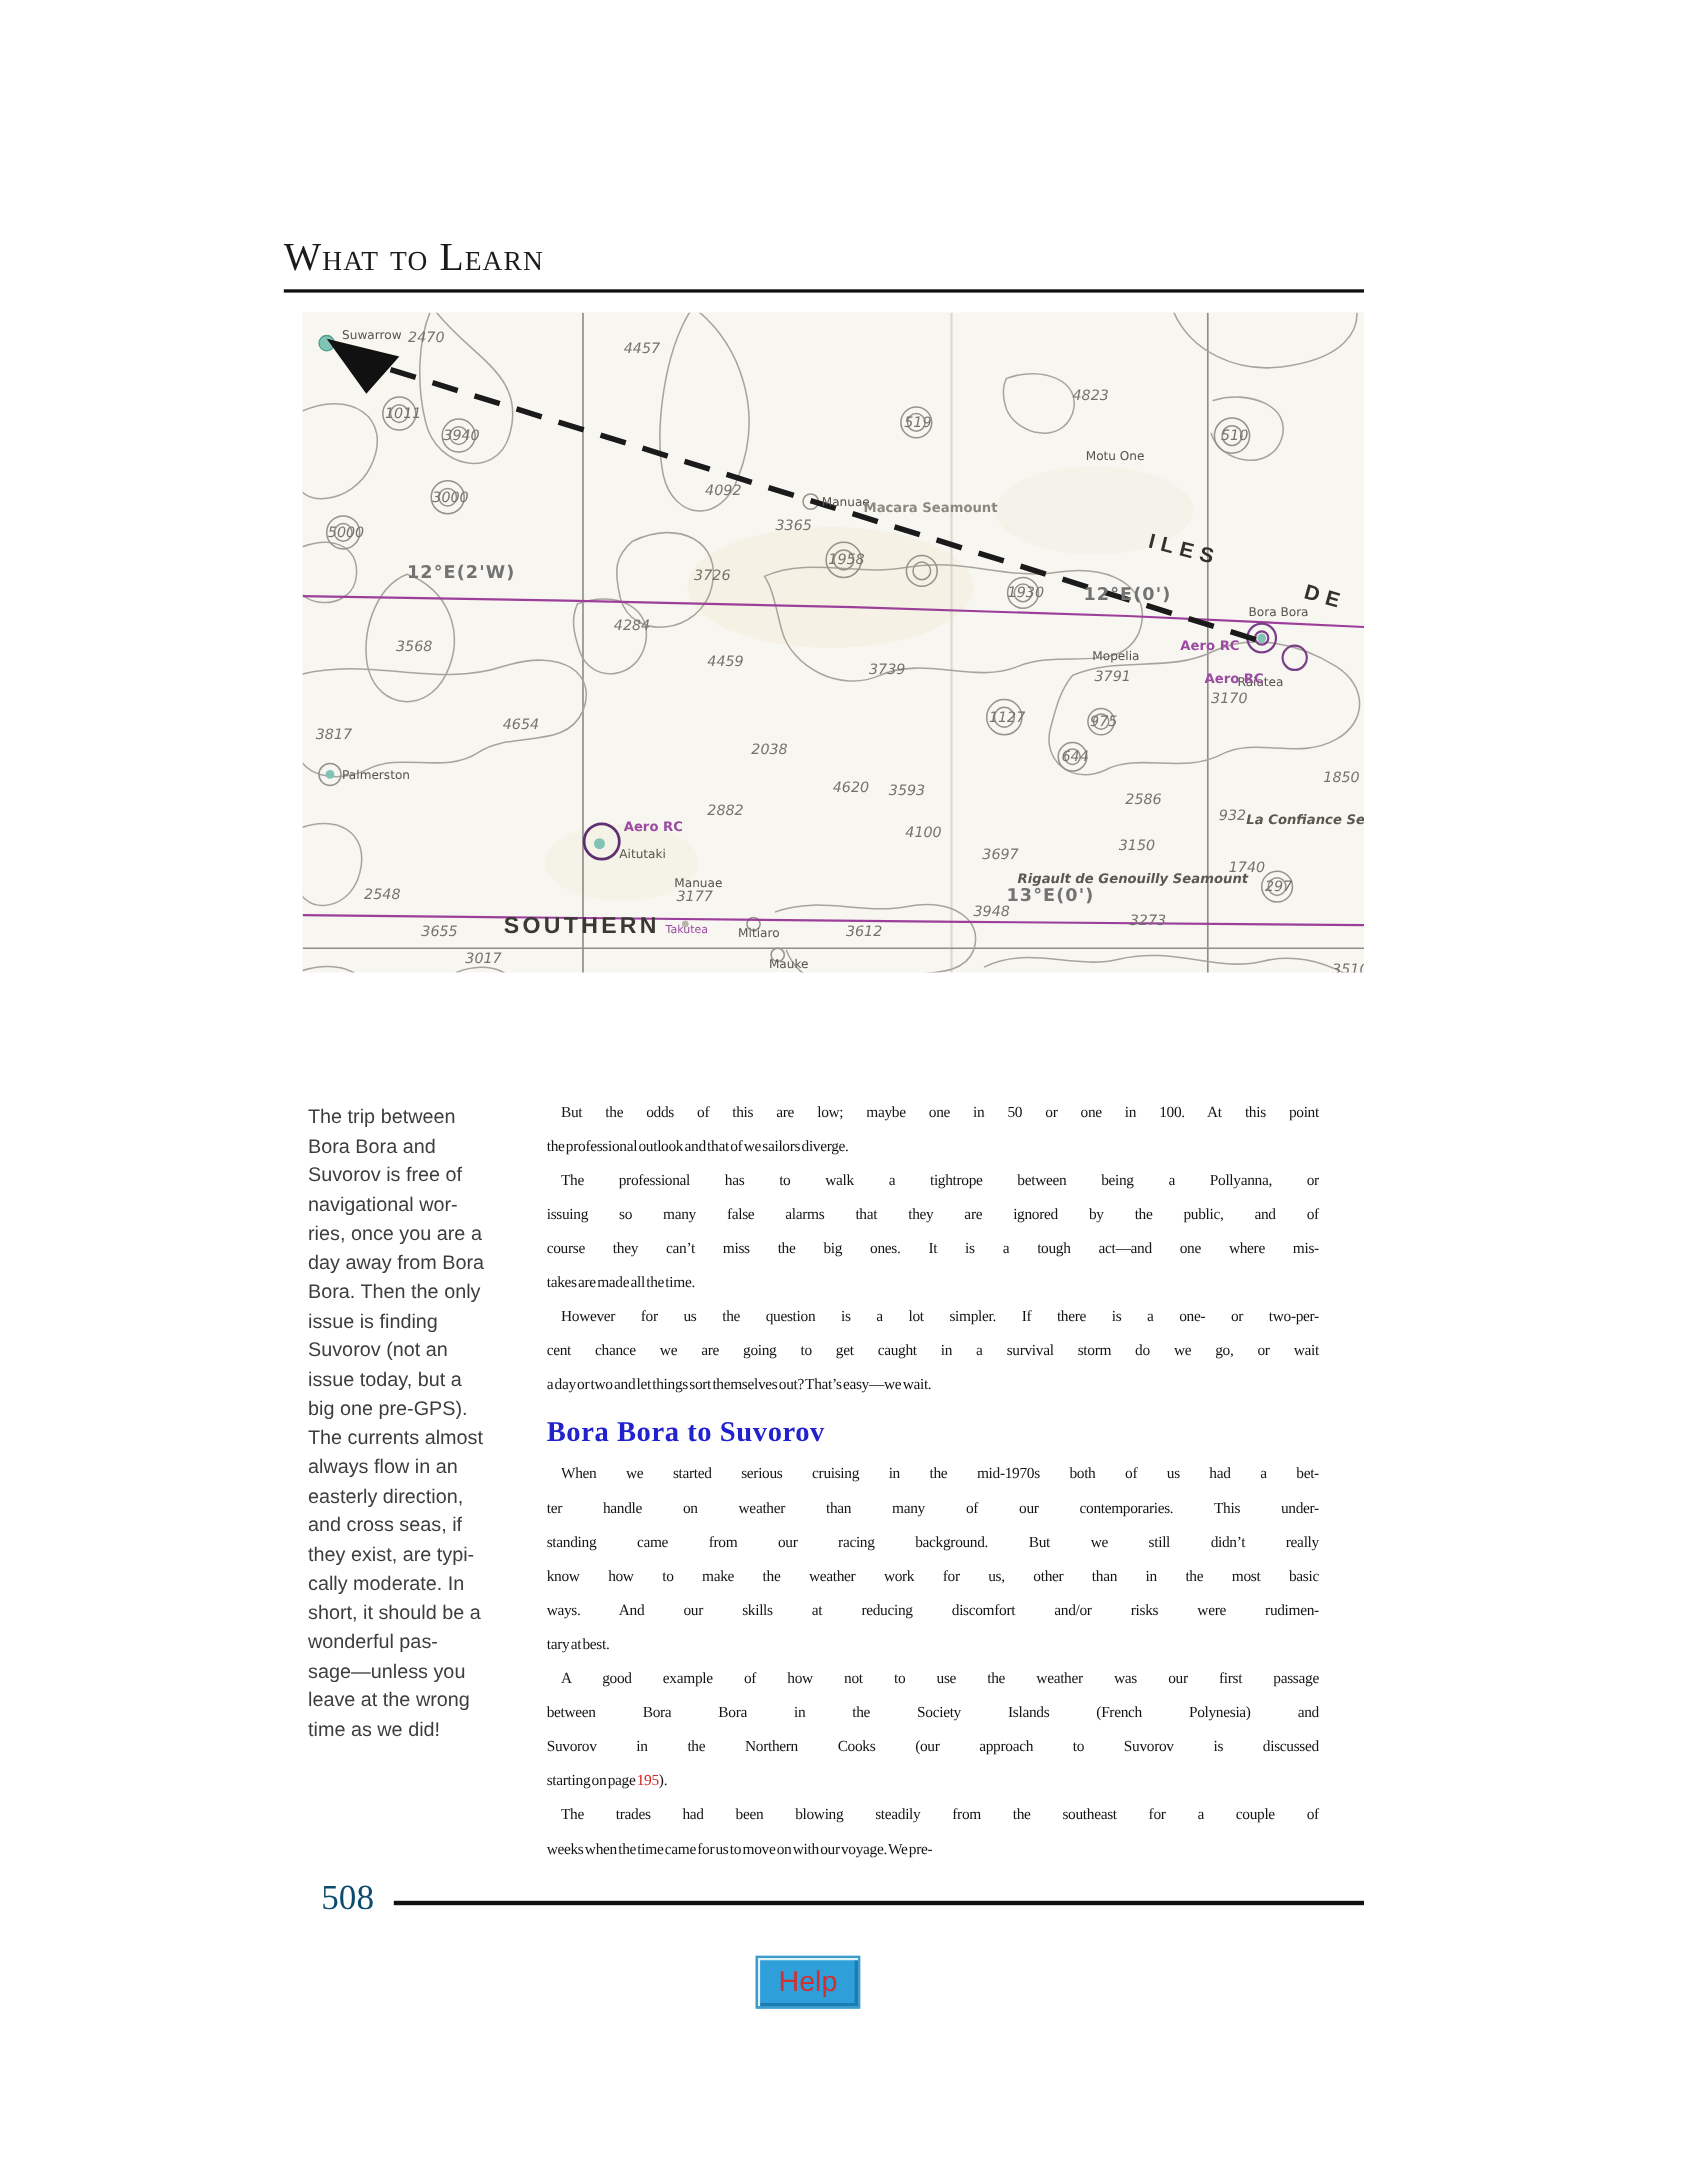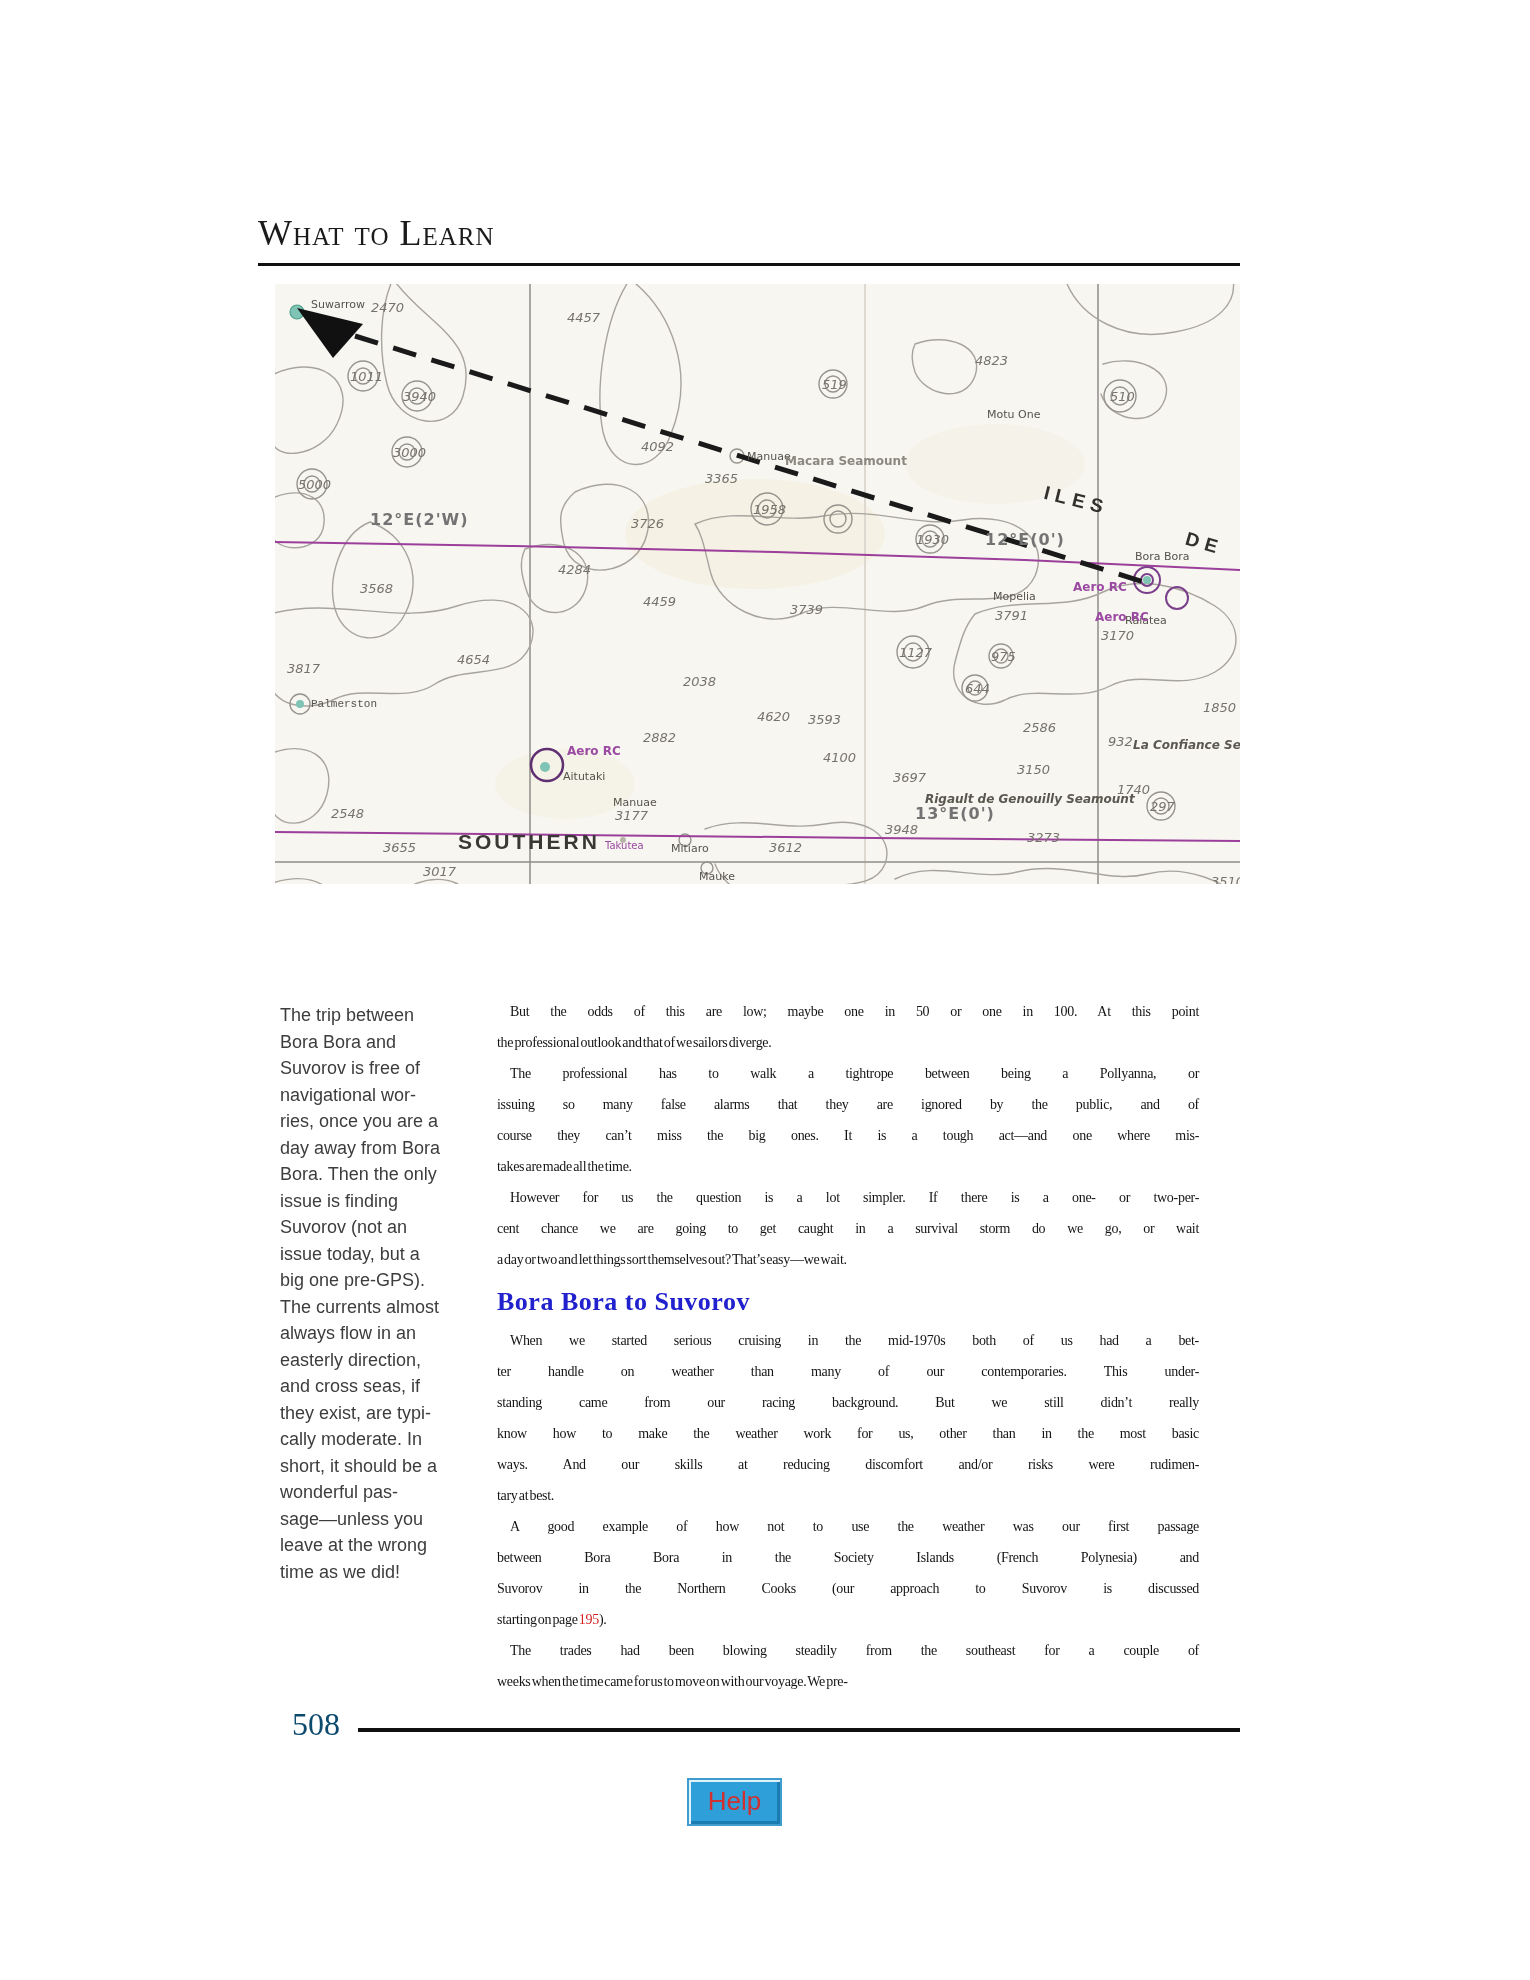--- a/index.html
+++ b/index.html
@@ -185,21 +185,21 @@
         <div class="ml a" style="left: 820px; top: 326px;">Aero RC</div>
         <div class="ml d" style="left: 826px; top: 344px;">3170</div>
         <div class="ml p" style="left: 718px; top: 306px;">Mopelia</div>
         <div class="ml d" style="left: 720px; top: 324px;">3791</div>
         <div class="ml d" style="left: 85px; top: 297px;">3568</div>
         <div class="ml d" style="left: 283px; top: 278px;">4284</div>
         <div class="ml d" style="left: 368px; top: 310px;">4459</div>
         <div class="ml d" style="left: 515px; top: 318px;">3739</div>
         <div class="ml d" style="left: 182px; top: 368px;">4654</div>
         <div class="ml d" style="left: 12px; top: 377px;">3817</div>
-        <div class="ml p" style="left: 36px; top: 414px; font-family: Liberation Mono, monospace;">Palmerston</div>
+        <div class="ml p" style="left: 36px; top: 414px;">Palmerston</div>
         <div class="ml d" style="left: 408px; top: 390px;">2038</div>
         <div class="ml d" style="left: 482px; top: 425px;">4620</div>
         <div class="ml d" style="left: 533px; top: 428px;">3593</div>
         <div class="ml d" style="left: 368px; top: 446px;">2882</div>
         <div class="ml d" style="left: 548px; top: 466px;">4100</div>
         <div class="ml d" style="left: 618px; top: 486px;">3697</div>
         <div class="ml d" style="left: 624px; top: 361px;">1127</div>
         <div class="ml d" style="left: 716px; top: 365px;">975</div>
         <div class="ml d" style="left: 690px; top: 397px;">644</div>
         <div class="ml d" style="left: 748px; top: 436px;">2586</div>

